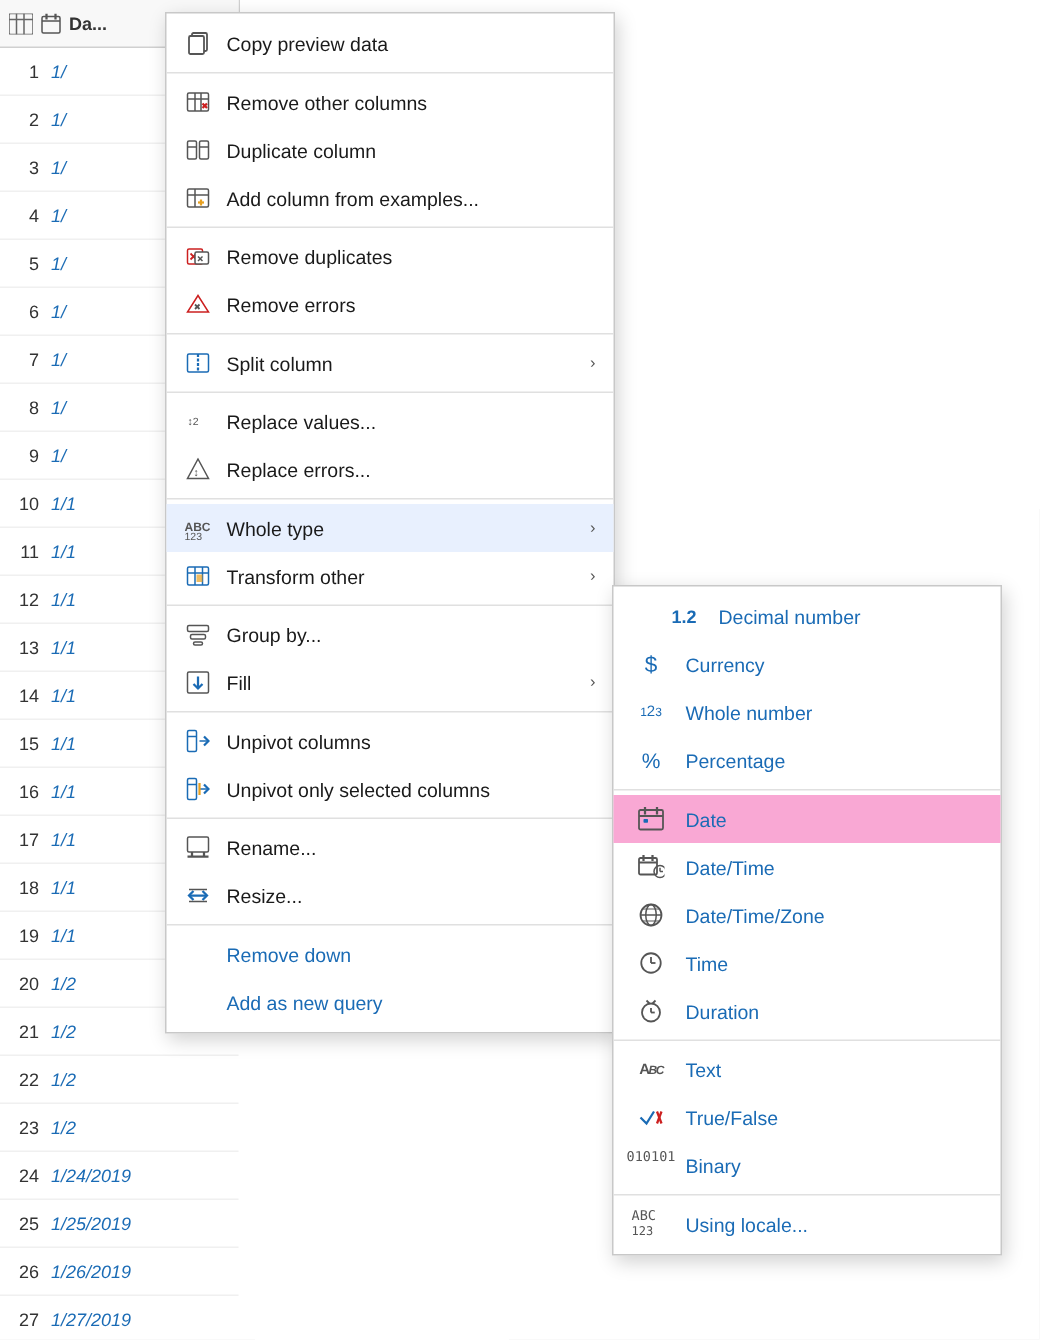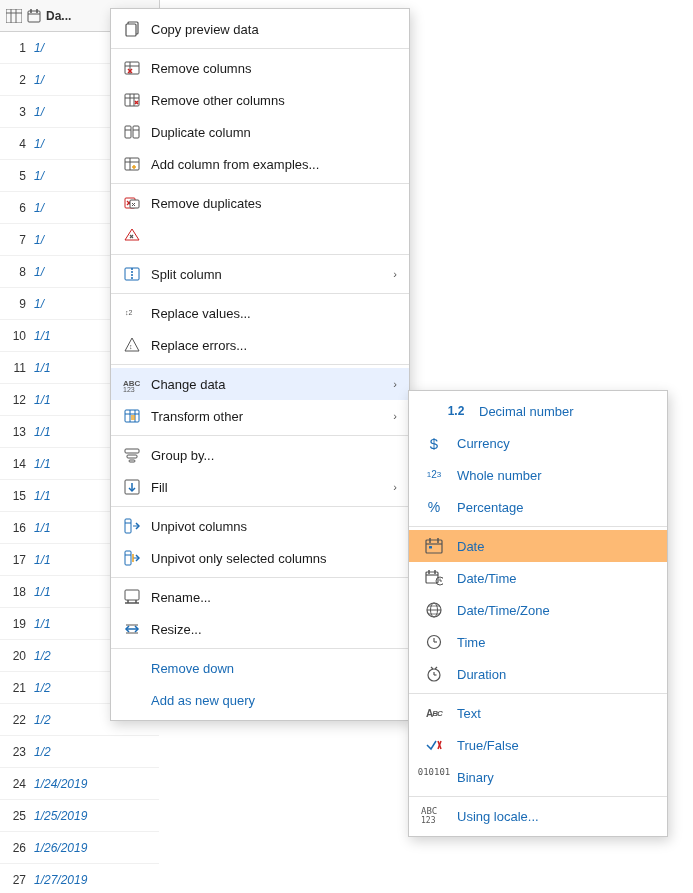--- a/index.html
+++ b/index.html
@@ -156,21 +156,21 @@
       display: flex;
       align-items: center;
       height: 32px;
       padding: 0 12px;
       gap: 10px;
       cursor: pointer;
       white-space: nowrap;
     }
 
     .submenu-item.highlighted {
-      background: #fdba74;
+      background: #f9a8d4;
     }
 
     .submenu-item-icon {
       width: 22px;
       height: 18px;
       display: flex;
       align-items: center;
       justify-content: center;
       flex-shrink: 0;
       font-size: 11px;
@@ -325,32 +325,20 @@
       <svg width="16" height="16" viewBox="0 0 16 16">
         <rect x="4" y="1" width="10" height="12" rx="1" fill="none" stroke="#555" stroke-width="1.2"></rect>
         <rect x="2" y="3" width="10" height="12" rx="1" fill="white" stroke="#555" stroke-width="1.2"></rect>
       </svg>
     </span>
     <span class="menu-item-label">Copy preview data</span>
   </div>
 
   <div class="menu-separator"></div>
 
-  <div class="menu-item">
-    <span class="menu-item-icon">
-      <svg width="16" height="16" viewBox="0 0 16 16">
-        <rect x="1" y="2" width="14" height="12" rx="1" fill="none" stroke="#555" stroke-width="1"></rect>
-        <line x1="1" y1="6" x2="15" y2="6" stroke="#555" stroke-width="1"></line>
-        <line x1="6" y1="2" x2="6" y2="14" stroke="#555" stroke-width="1"></line>
-        <line x1="4" y1="9" x2="8" y2="13" stroke="#cc2020" stroke-width="1.5"></line>
-        <line x1="8" y1="9" x2="4" y2="13" stroke="#cc2020" stroke-width="1.5"></line>
-      </svg>
-    </span>
-    <span class="menu-item-label">Remove columns</span>
-  </div>
 
   <div class="menu-item">
     <span class="menu-item-icon">
       <svg width="16" height="16" viewBox="0 0 16 16">
         <rect x="1" y="2" width="14" height="12" rx="1" fill="none" stroke="#555" stroke-width="1"></rect>
         <line x1="1" y1="6" x2="15" y2="6" stroke="#555" stroke-width="1"></line>
         <line x1="6" y1="2" x2="6" y2="14" stroke="#555" stroke-width="1"></line>
         <line x1="10" y1="2" x2="10" y2="14" stroke="#555" stroke-width="1"></line>
         <line x1="11" y1="9" x2="14" y2="12" stroke="#cc2020" stroke-width="1.5"></line>
         <line x1="14" y1="9" x2="11" y2="12" stroke="#cc2020" stroke-width="1.5"></line>
@@ -401,20 +389,21 @@
   </div>
 
   <div class="menu-item">
     <span class="menu-item-icon">
       <svg width="16" height="16" viewBox="0 0 16 16">
         <polygon points="8,2 15,13 1,13" fill="none" stroke="#cc2020" stroke-width="1"></polygon>
         <line x1="6" y1="8" x2="9" y2="11" stroke="#555" stroke-width="1.2"></line>
         <line x1="9" y1="8" x2="6" y2="11" stroke="#555" stroke-width="1.2"></line>
       </svg>
     </span>
+    <span class="menu-item-label">Remove errors</span>
   </div>
 
   <div class="menu-separator"></div>
 
   <div class="menu-item">
     <span class="menu-item-icon">
       <svg width="16" height="16" viewBox="0 0 16 16">
         <rect x="1" y="2" width="14" height="12" rx="1" fill="none" stroke="#1a6bb5" stroke-width="1"></rect>
         <line x1="8" y1="2" x2="8" y2="14" stroke="#1a6bb5" stroke-width="1.5" stroke-dasharray="2,1"></line>
       </svg>
@@ -446,21 +435,21 @@
 
   <div class="menu-separator"></div>
 
   <div class="menu-item highlighted">
     <span class="menu-item-icon">
       <svg width="18" height="16" viewBox="0 0 18 16">
         <text x="0" y="10" font-size="8" fill="#555" font-family="Arial" font-weight="bold">ABC</text>
         <text x="0" y="16" font-size="7" fill="#555" font-family="Arial">123</text>
       </svg>
     </span>
-    <span class="menu-item-label">Change data</span>
+    <span class="menu-item-label">Whole type</span>
     <span class="menu-item-arrow">›</span>
   </div>
 
   <div class="menu-item">
     <span class="menu-item-icon">
       <svg width="16" height="16" viewBox="0 0 16 16">
         <rect x="1" y="2" width="14" height="12" rx="1" fill="none" stroke="#1a6bb5" stroke-width="1"></rect>
         <line x1="1" y1="6" x2="15" y2="6" stroke="#1a6bb5" stroke-width="1"></line>
         <line x1="6" y1="2" x2="6" y2="14" stroke="#1a6bb5" stroke-width="1"></line>
         <line x1="11" y1="2" x2="11" y2="14" stroke="#1a6bb5" stroke-width="1"></line>

